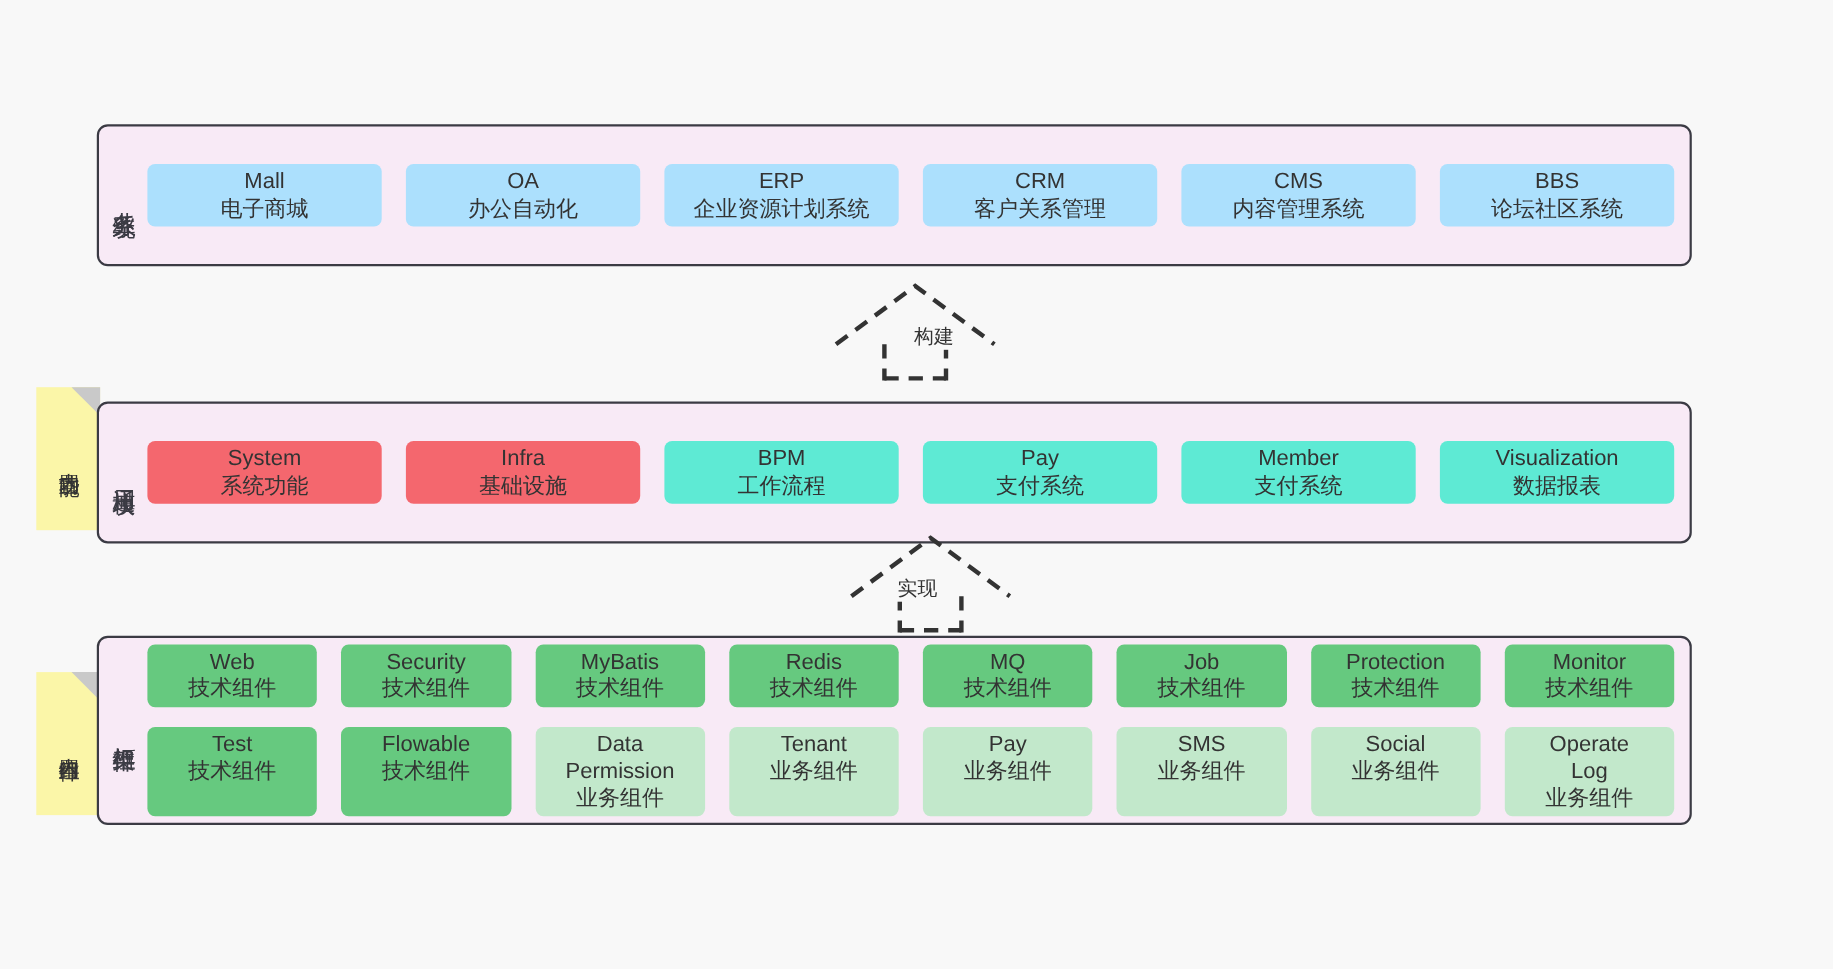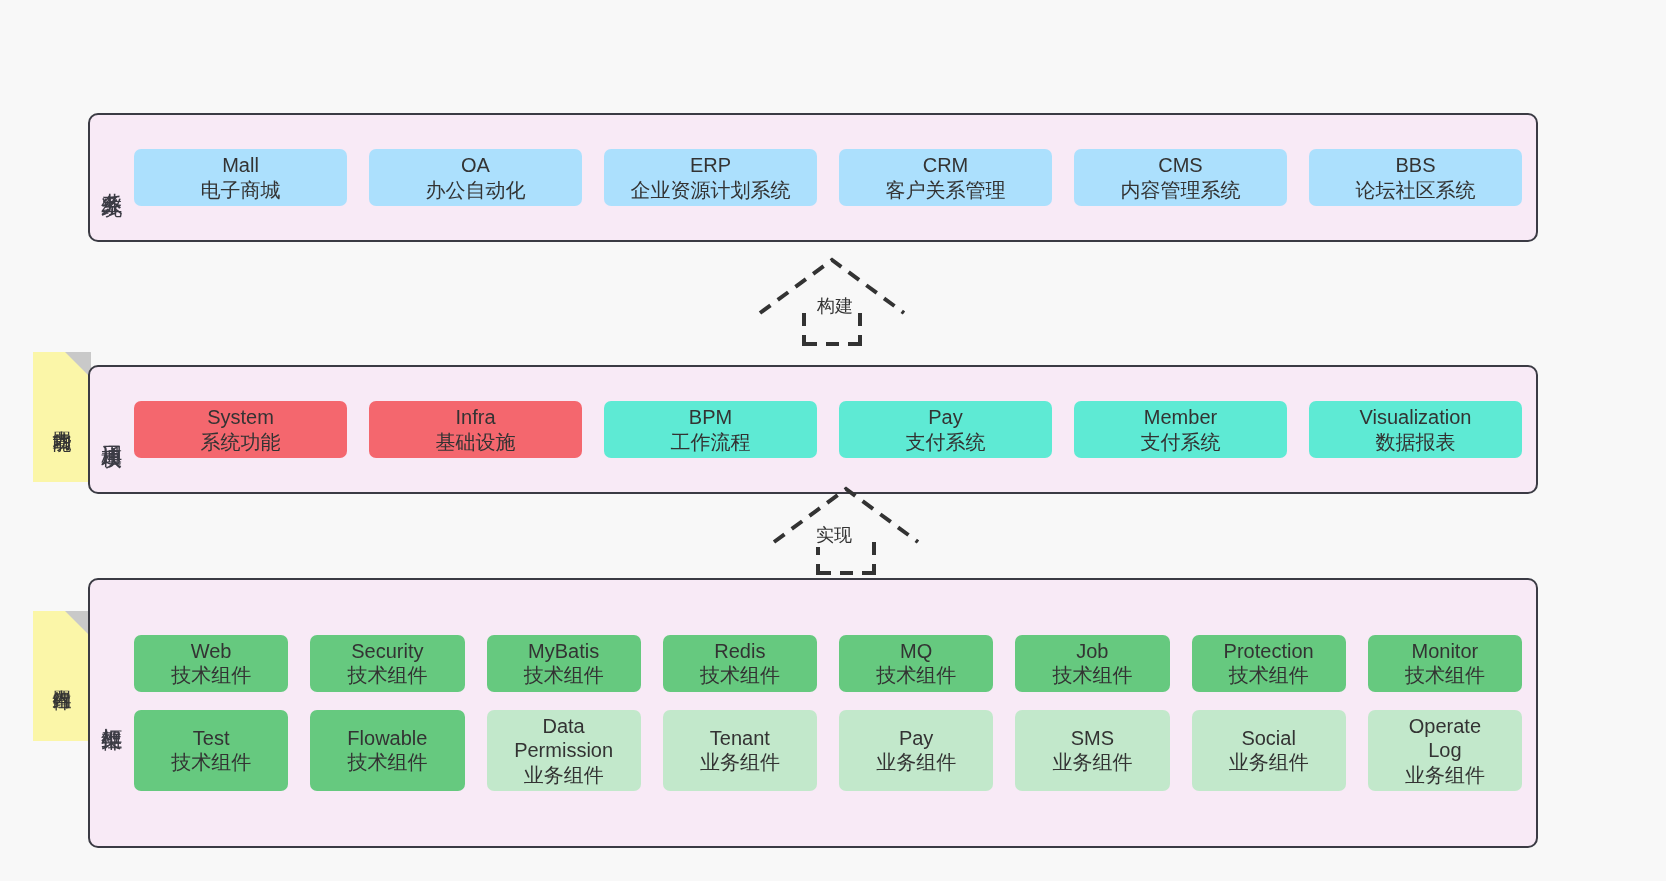--- a/index.html
+++ b/index.html
@@ -68,21 +68,20 @@
     gap: 22px;
   }
 
   
   .card {
     flex: 1 1 0;
     border-radius: 7px;
     display: flex;
     flex-direction: column;
     align-items: center;
-    justify-content: center;
     text-align: center;
     line-height: 1.22;
     box-sizing: border-box;
     padding: 4px 24px;
   }
   .card .t1 { font-size: 20px; }
   .card .t2 { font-size: 20px; }
 
   .card.blue       { background: #ace0fd; color: #333333; }
   .card.red        { background: #f4676e; color: #333333; }
@@ -128,21 +127,21 @@
     color: #333333;
     background: #f8f8f8;
     padding: 0 3px;
     white-space: nowrap;
     user-select: none;
   }
 
   
   #layer-business  { left: 88px;  top: 113px; width: 1450px; height: 129px; }
   #layer-common    { left: 88px;  top: 365px; width: 1450px; height: 129px; }
-  #layer-framework { left: 88px;  top: 578px; width: 1450px; height: 270px; }
+  #layer-framework { left: 88px;  top: 578px; width: 1450px; height: 172px; }
 
   #note-common    { left: 33px; top: 352px; width: 58px; height: 130px; }
   #note-framework { left: 33px; top: 611px; width: 58px; height: 130px; }
 
   #conn-build   { left: 752px; top: 258px; width: 160px; height: 88px; }
   #conn-impl    { left: 766px; top: 487px; width: 160px; height: 88px; }
 </style>
 </head>
 <body>
 
@@ -182,21 +181,21 @@
 
   <div class="connector" id="conn-build">
     <svg width="160" height="88" viewBox="0 0 160 88" aria-hidden="true">
       <g fill="none" stroke="#333333" stroke-width="4" stroke-dasharray="13,9" stroke-linecap="butt">
         <path d="M8 55 L80 2 L152 55"></path>
         <path d="M52 55 L52 88"></path>
         <path d="M108 55 L108 88"></path>
         <path d="M52 86 L108 86"></path>
       </g>
     </svg>
-    <span class="conn-label" style="left:62px; top:36px;">构建</span>
+    <span class="conn-label" style="left:76px; top:36px;">构建</span>
   </div>
 
   <div class="note" id="note-common">
     <span class="fold"></span>
     <span>内置功能</span>
   </div>
 
   <div class="layer" id="layer-common">
     <div class="layer-title">通用模块</div>
     <div class="layer-body">

